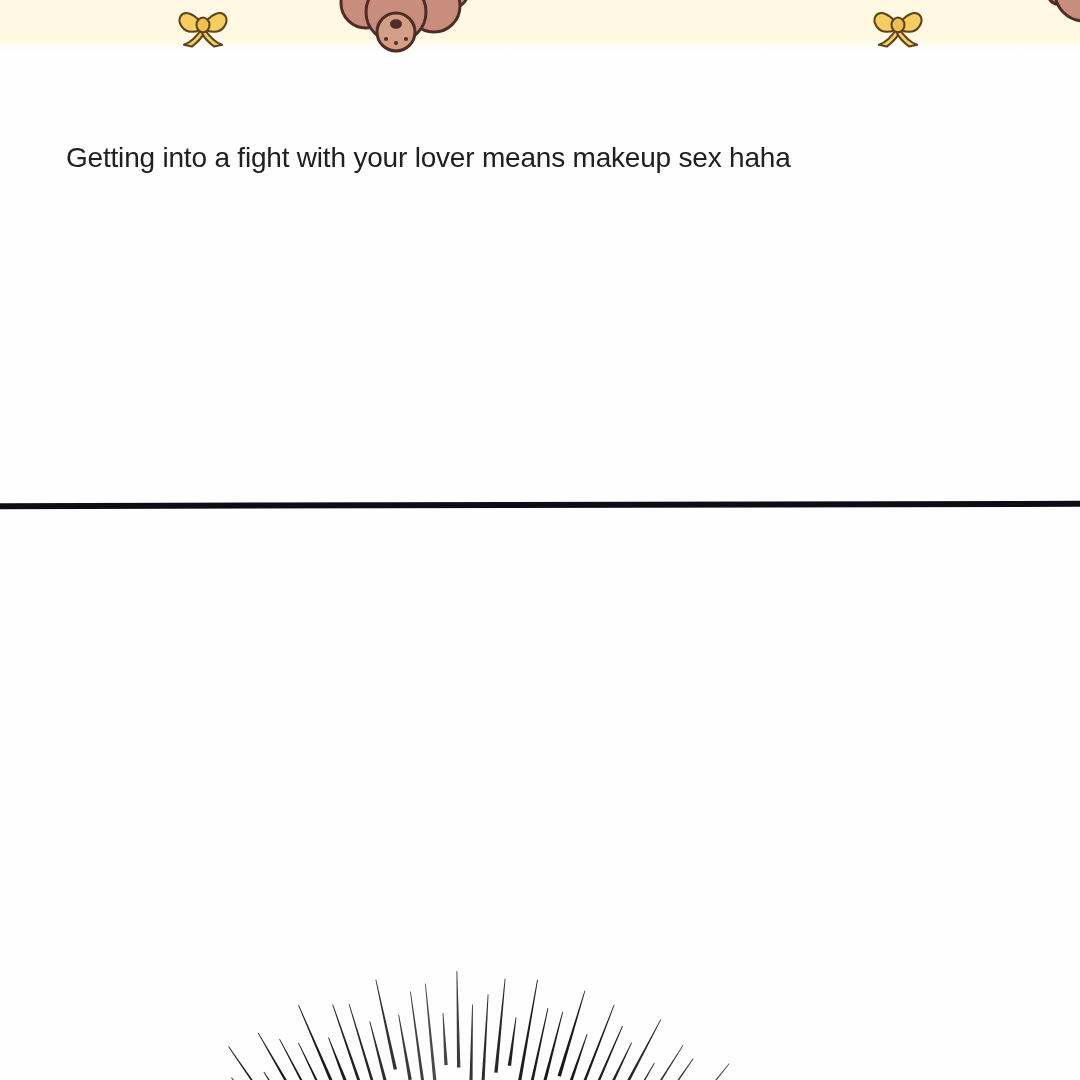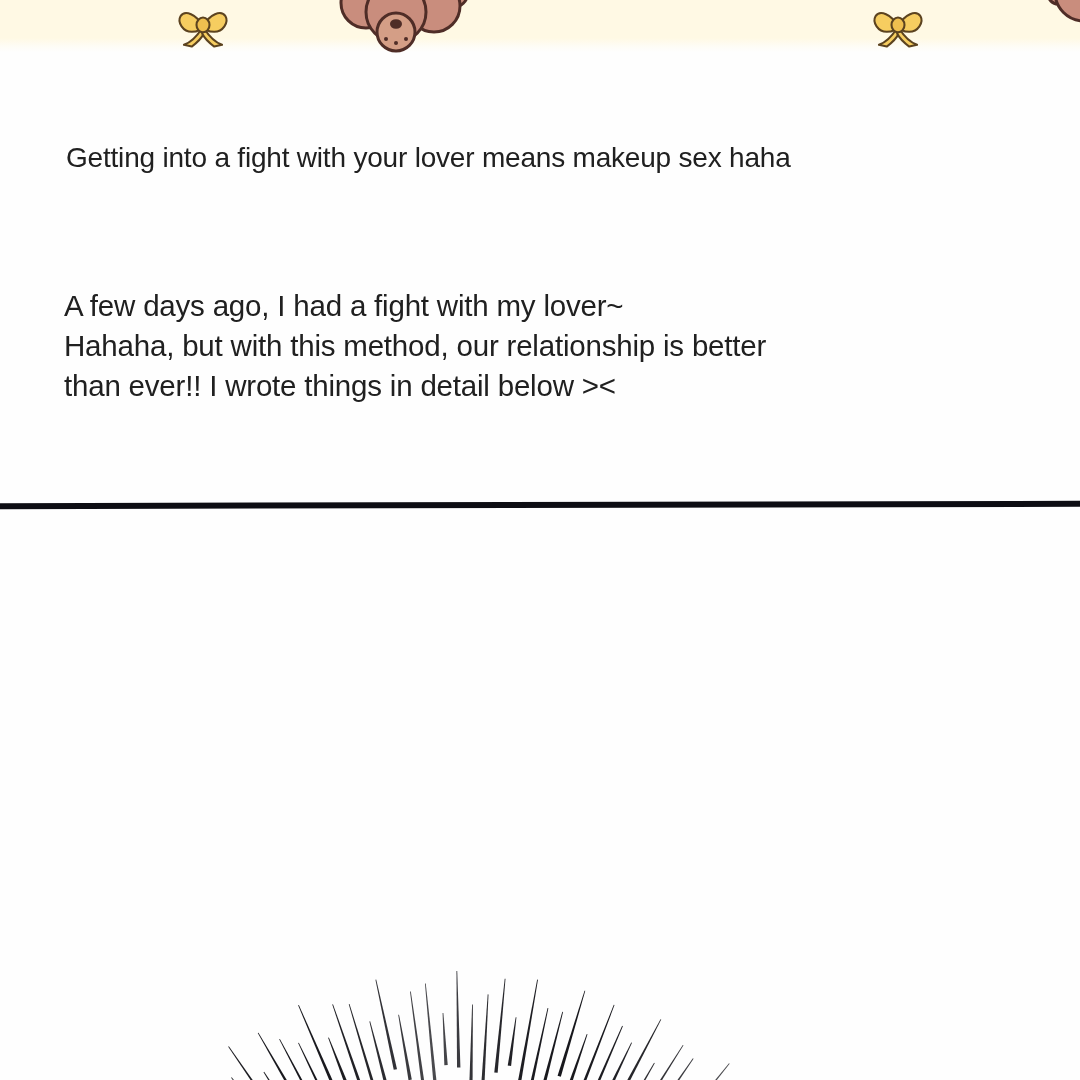--- a/index.html
+++ b/index.html
@@ -114,25 +114,20 @@
     <svg class="corner-svg svg-clip" width="42" height="34" viewBox="0 0 42 34">
       <g style="fill:var(--paw-fill);stroke:var(--paw-outline);" stroke-width="3" stroke-linejoin="round">
         <circle cx="20" cy="-6" r="10"></circle>
         <circle cx="46" cy="-8" r="29"></circle>
       </g>
     </svg>
   </div>
 
   <div class="caption">Getting into a fight with your lover means makeup sex haha</div>
 
-  <div class="paragraph">
-    <div>A few days ago, I had a fight with my lover~</div>
-    <div>Hahaha, but with this method, our relationship is better</div>
-    <div>than ever!! I wrote things in detail below &gt;&lt;</div>
-  </div>
 
   <div class="divider"></div>
 
   <svg class="burst" viewBox="0 0 1080 1080">
       <polygon points="662.6691101420262,1148.60030469021 660.0268138730725,1146.4606153606403 729.0037058563489,1063.3469680316523 729.6254226255146,1063.850424344492" fill="#17171C" opacity="0.78"></polygon>
       <polygon points="662.6239906655858,1128.3955827561065 659.90048872073,1126.3602603844986 692.7109053677685,1084.627690284242 693.3517293547935,1085.1065896657965" fill="#17171C" opacity="0.8147040527115146"></polygon>
       <polygon points="645.7225032210878,1130.466148706436 642.9219154444814,1128.538272127004 692.8988237224157,1058.230494190469 693.5577855522054,1058.6841122091591" fill="#17171C" opacity="0.8485390999729432"></polygon>
       <polygon points="625.3542881303866,1139.664735492098 622.480850973997,1137.8472210056964 682.8089288940077,1044.9021897925527 683.4850317543346,1045.3298402599412" fill="#17171C" opacity="0.8806578966305704"></polygon>
       <polygon points="618.7649715101941,1127.9802236959533 615.8230316253191,1126.2758206585875 654.0649104069671,1062.8604745868404 654.7571315563493,1063.2615105956322" fill="#17171C" opacity="0.9102561732355892"></polygon>
       <polygon points="618.1392100654526,1103.8846374897748 615.133217727537,1102.2959241536464 660.5266256376057,1019.1895302139437 661.2339179524093,1019.5633451165622" fill="#17171C" opacity="0.9365927753212071"></polygon>

